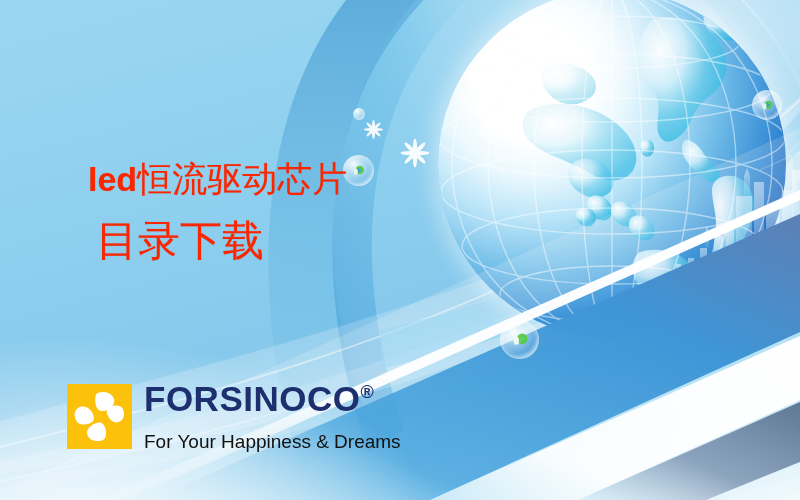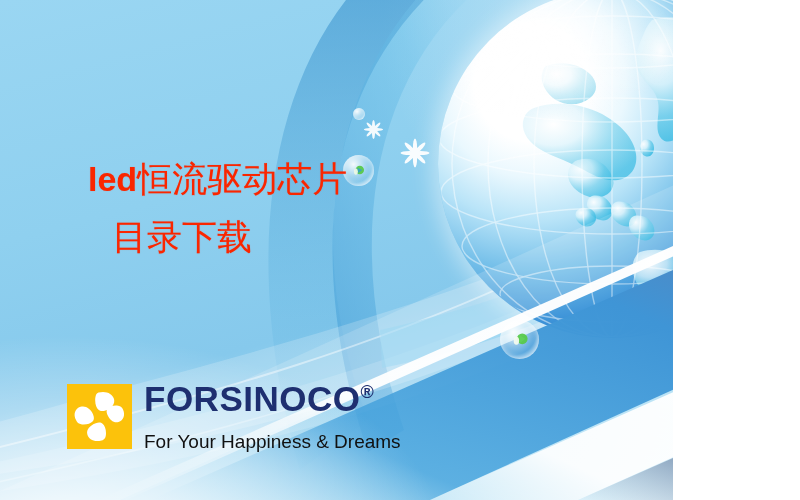--- a/index.html
+++ b/index.html
@@ -7,25 +7,24 @@
     margin: 0;
     padding: 0;
     background: #ffffff;
   }
   body {
     font-family: "Liberation Sans", sans-serif;
   }
 
   #banner {
     position: relative;
-    width: 640px;
+    width: 800px;
     height: 500px;
     overflow: hidden;
     background: #bef264;
-    padding-left: 33px;
   }
 
   
   .layer {
     position: absolute;
     top: 0; left: 0;
     width: 800px;
     height: 500px;
     pointer-events: none;
   }
@@ -139,25 +138,25 @@
     white-space: nowrap;
     display: block;
   }
   .headline-line-1 .latin {
     font-family: "Liberation Sans", sans-serif;
     font-weight: 700;
     font-size: 34px;
   }
   .headline-line-2 {
     font-family: "Liberation Serif", "DejaVu Serif", serif;
-    font-size: 35px;
+    font-size: 42px;
     font-weight: 400;
     display: block;
     margin-top: 23px;
-    margin-left: 24px;
+    margin-left: 8px;
     white-space: nowrap;
   }
 
   
   #logo {
     position: absolute;
     left: 67px;
     top: 381px;
     display: flex;
     align-items: center;

